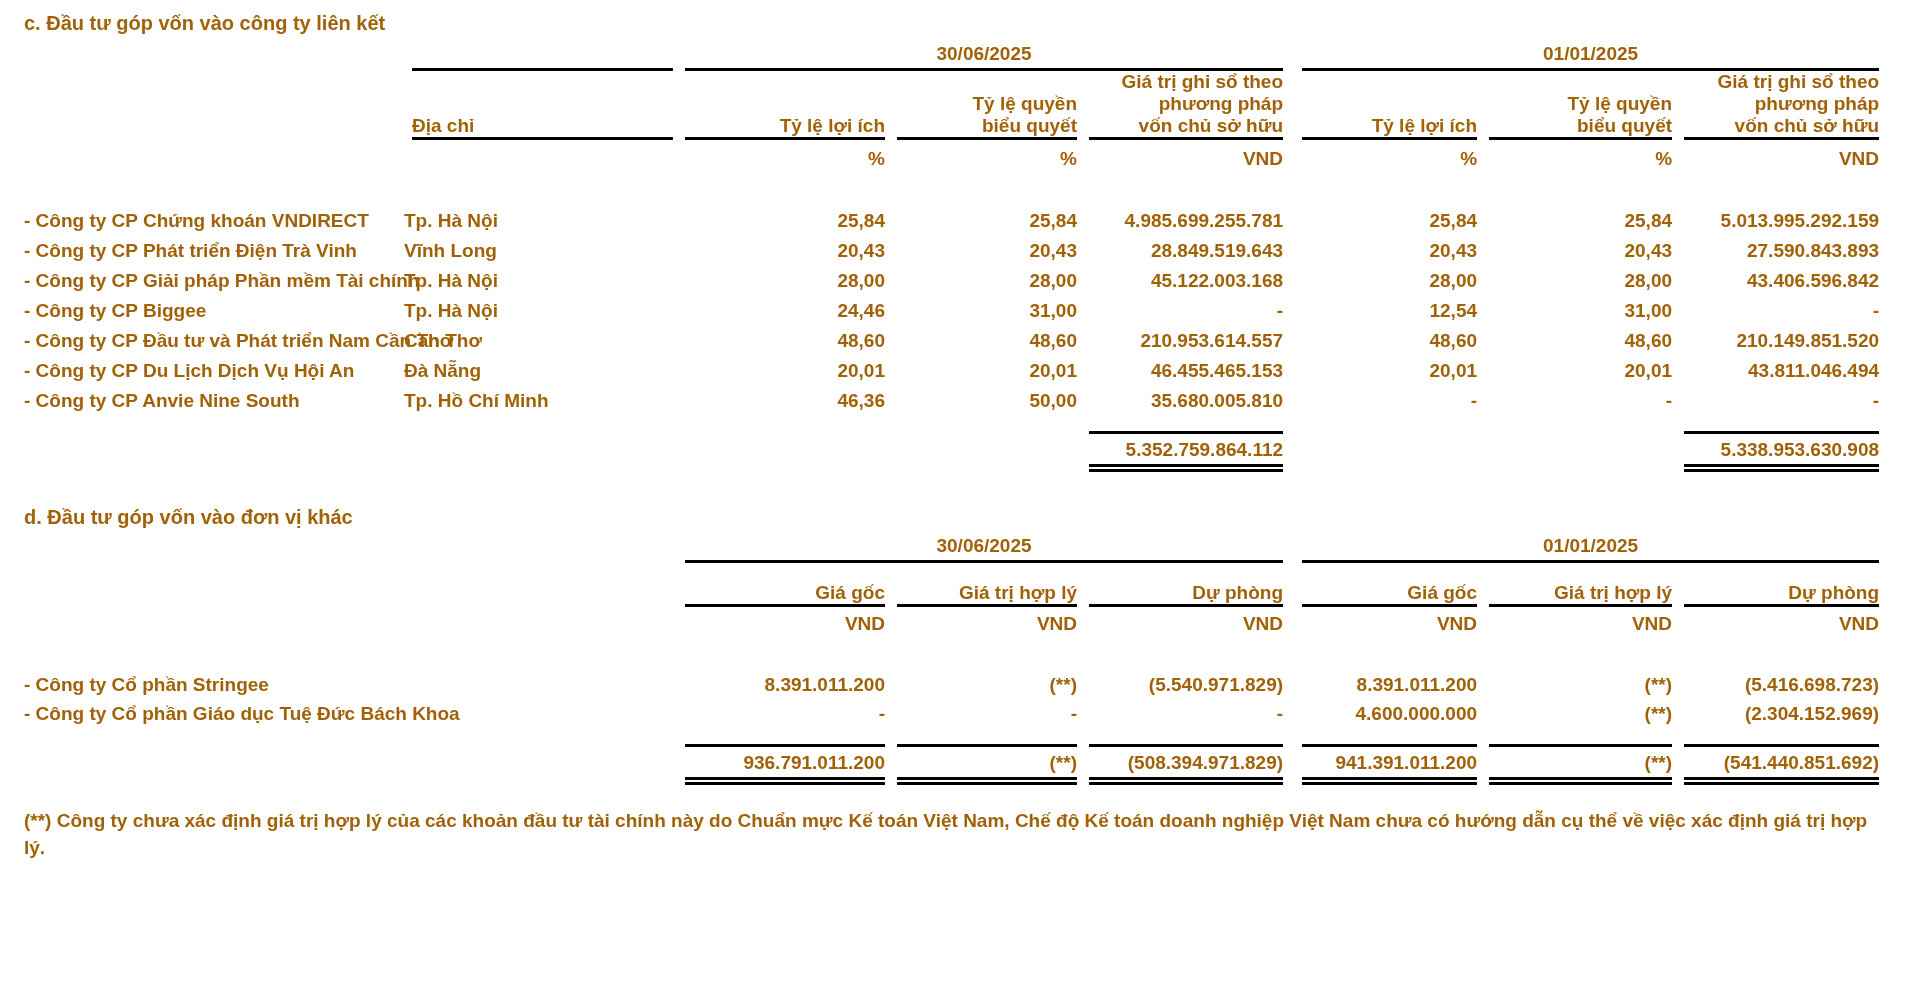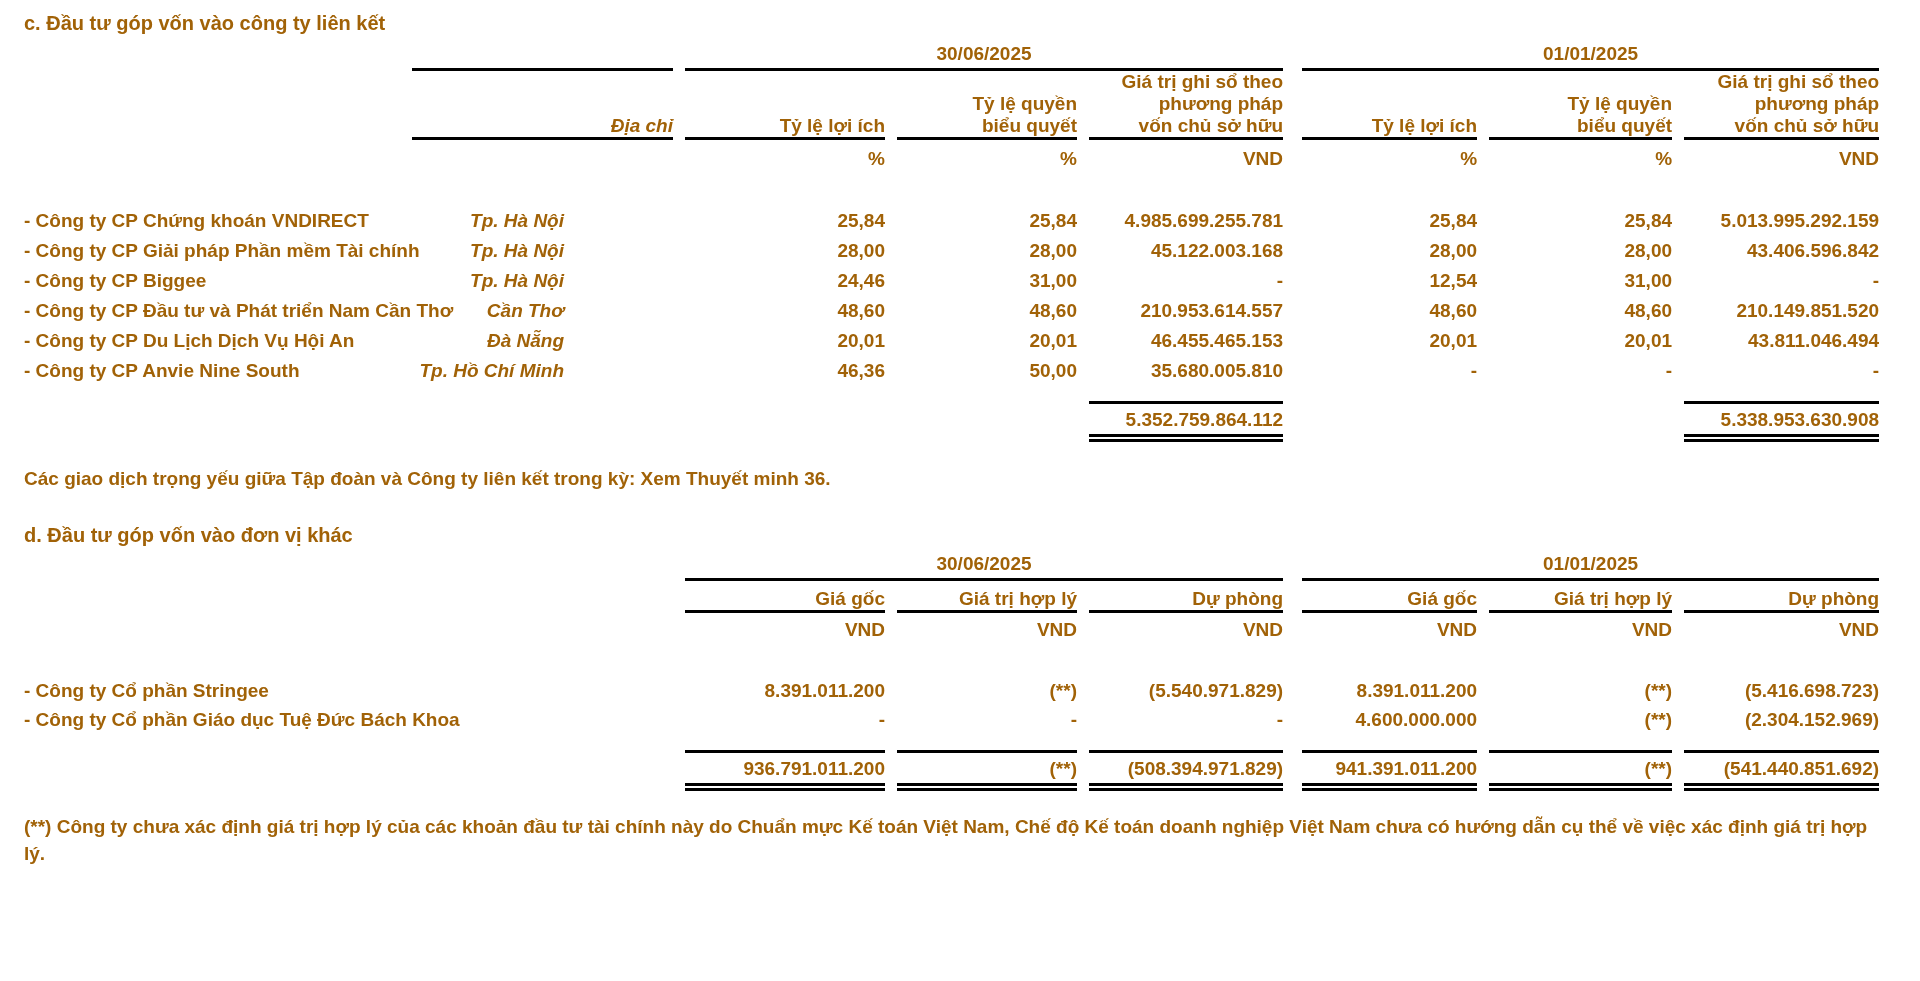--- a/index.html
+++ b/index.html
@@ -5,38 +5,38 @@
   html,body { margin:0; padding:0; background:#ffffff; }
   .page {
     width:1920px; height:981px; background:#ffffff; color:#a16207;
     font-family:"Liberation Sans","DejaVu Sans",sans-serif;
     font-weight:700; font-size:19px; position:relative; overflow:hidden;
     box-sizing:border-box; padding:12px 0 0 24px;
   }
   .sec-title { font-size:20px; margin:0 0 6px 0; white-space:nowrap; }
   table { border-collapse:collapse; table-layout:fixed; width:1855px; }
   td { padding:0; vertical-align:bottom; white-space:nowrap; }
-  .tl { text-align:left; } .tc { text-align:right;font-style:italic; } .trr { text-align:right; }
+  .tl { text-align:left; } .tc { text-align:left; } .trr { text-align:right; }
   .ln { display:block; }
   .ul { border-bottom:3px solid #000; }
   .gl { margin-left:12px; } .gl8 { margin-left:8px; }
   .date { text-align:center; padding-bottom:3px; }
   .totalbox {
     border-top:3px solid #000; border-bottom:8px double #000;
     padding:5px 0 3px; text-align:right; margin-left:12px;
   }
   tr.r-date  td { height:30px; }
   tr.r-head  td { height:64px; }
   tr.r-units td { height:30px; }
   tr.sp-a    td { height:32px; }
   tr.r-data  td { height:30px; }
   tr.sp-b    td { height:14px; }
   tr.r-total td { height:46px; }
   tr.d-date  td { height:26px; }
-  tr.d-head  td { height:32px; }
+  tr.d-head  td { height:44px; }
   tr.d-units td { height:28px; }
   tr.d-spa   td { height:32px; }
   tr.d-data  td { height:29px; }
   tr.d-spb   td { height:14px; }
   tr.d-total td { height:46px; }
   .note  { margin-top:26px; white-space:nowrap; }
   .fn    { margin-top:28px; line-height:27px; padding-right:34px; }
   .fn2   { margin-top:22px; }
 </style>
 </head>
@@ -133,20 +133,32 @@
           <td></td>
       <td class="trr">25,84</td>
       <td class="trr">25,84</td>
       <td class="trr">4.985.699.255.781</td>
       <td></td>
       <td class="trr">25,84</td>
       <td class="trr">25,84</td>
       <td class="trr">5.013.995.292.159</td>
     </tr>
     <tr class="r-data">
+      <td class="tl">- Công ty CP Phát triển Điện Trà Vinh</td>
+      <td class="tc">Vĩnh Long</td>
+          <td></td>
+      <td class="trr">20,43</td>
+      <td class="trr">20,43</td>
+      <td class="trr">28.849.519.643</td>
+      <td></td>
+      <td class="trr">20,43</td>
+      <td class="trr">20,43</td>
+      <td class="trr">27.590.843.893</td>
+    </tr>
+    <tr class="r-data">
       <td class="tl">- Công ty CP Giải pháp Phần mềm Tài chính</td>
       <td class="tc">Tp. Hà Nội</td>
           <td></td>
       <td class="trr">28,00</td>
       <td class="trr">28,00</td>
       <td class="trr">45.122.003.168</td>
       <td></td>
       <td class="trr">28,00</td>
       <td class="trr">28,00</td>
       <td class="trr">43.406.596.842</td>
@@ -214,21 +226,20 @@
       <td></td>
       <td></td>
           <td></td>
       <td>
             <div class="totalbox"><span>5.338.953.630.908</span></div>
           </td>
     </tr>
   </tbody>
     </table>
 
-  <div class="note">Các giao dịch trọng yếu giữa Tập đoàn và Công ty liên kết trong kỳ: Xem Thuyết minh 36.</div>
 
   <div class="sec-title" style="margin-top:34px;">d. Đầu tư góp vốn vào đơn vị khác</div>
 
   <table style="margin-top:6px;">
     <colgroup>
       <col style="width:649px">
       <col style="width:212px">
         <col style="width:192px">
         <col style="width:206px">
       <col style="width:7px">

